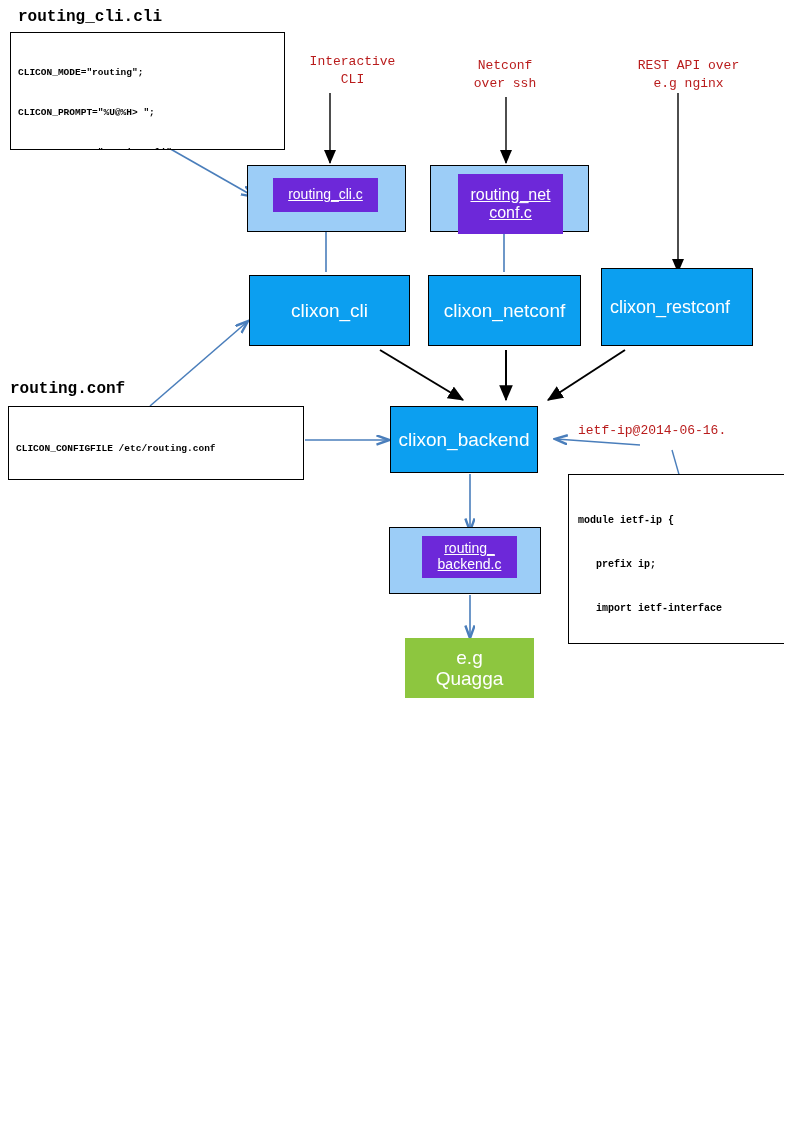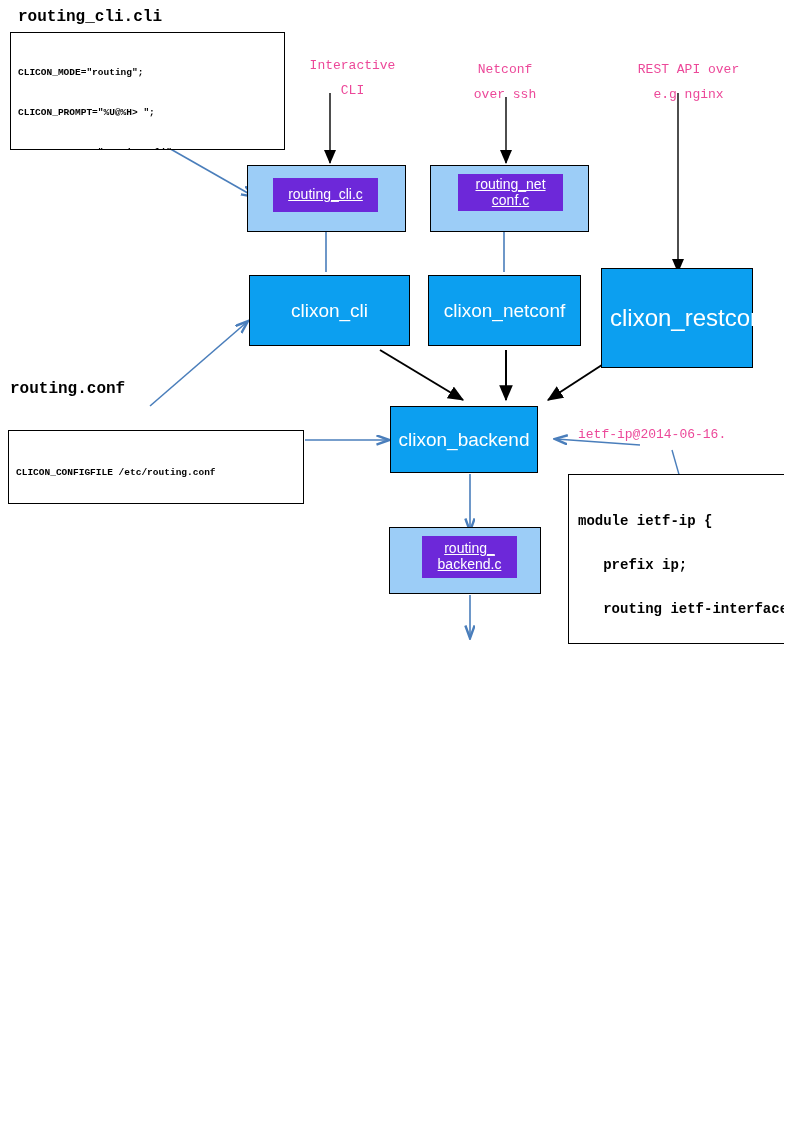--- a/index.html
+++ b/index.html
@@ -45,23 +45,23 @@
     font-weight: bold;
     color: #000000;
     white-space: pre;
   }
   .code-line { display: block; }
   
   .annot {
     position: absolute;
     font-family: "Liberation Mono", monospace;
     font-size: 13px;
-    color: #ec4899;
+    color: #b91c1c;
     text-align: center;
-    line-height: 25px;
+    line-height: 18px;
     white-space: pre;
   }
   
   .box {
     position: absolute;
     box-sizing: border-box;
     display: flex;
     align-items: center;
     justify-content: center;
     color: #ffffff;
@@ -152,56 +152,58 @@
   <div class="annot" style="left:455px; top:57px; width:100px;">Netconf
 over ssh</div>
   <div class="annot" style="left:616px; top:57px; width:145px;">REST API over
 e.g nginx</div>
 
   <div class="plugin-host" style="left:247px; top:165px; width:159px; height:67px;">
     <div class="plugin-inner" style="left:25px; top:12px; width:105px; height:34px; font-size:14px; white-space:pre-line;">routing_cli.c</div>
   </div>
 
   <div class="plugin-host" style="left:430px; top:165px; width:159px; height:67px;">
-    <div class="plugin-inner" style="left:27px; top:8px; width:105px; height:37px; font-size:14px; white-space:pre-line;">routing_net
+    <div class="plugin-inner" style="left:27px; top:8px; width:105px; height:60px; font-size:16px; white-space:pre-line;">routing_net
 conf.c</div>
   </div>
 
   <div class="plugin-host" style="left:389px; top:527px; width:152px; height:67px;">
     <div class="plugin-inner" style="left:32px; top:8px; width:95px; height:42px; font-size:14px; white-space:pre-line;">routing_
 backend.c</div>
   </div>
 
   <div class="box box-strongblue" style="left:249px; top:275px; width:161px; height:71px; font-size:19px;">clixon_cli</div>
 
   <div class="box box-strongblue" style="left:428px; top:275px; width:153px; height:71px; font-size:19px;">clixon_netconf</div>
 
-  <div class="box box-strongblue" style="left:601px; top:268px; width:152px; height:100px; font-size:24px; justify-content:flex-start; padding-left:8px; overflow:visible; white-space:nowrap;">clixon_restconf</div>
+  <div class="box box-strongblue" style="left:601px; top:268px; width:152px; height:78px; font-size:18px; justify-content:flex-start; padding-left:8px; overflow:visible; white-space:nowrap;">clixon_restconf</div>
 
   <div class="box box-strongblue" style="left:390px; top:406px; width:148px; height:67px; font-size:19px;">clixon_backend</div>
 
   <div class="panel-title" style="left:10px; top:380px; font-size:16px;text-align:right;">routing.conf</div>
 
-  <div class="code-panel" style="left:8px; top:406px; width:296px; height:74px; font-size:9.5px; line-height:14px; padding:7px 7px;margin-top:24px;">
+  <div class="code-panel" style="left:8px; top:406px; width:296px; height:74px; font-size:9.5px; line-height:14px; padding:7px 7px;">
     <span class="code-line">CLICON_CONFIGFILE /etc/routing.conf</span>
     
     
     
   </div>
 
   <div class="annot" style="left:578px; top:422px; width:230px; text-align:left; font-size:13px;">ietf-ip@2014-06-16.</div>
 
-  <div class="code-panel" style="left:568px; top:474px; width:216px; height:170px; font-size:14px; line-height:14.6px; padding:10px 9px; border-right:none;">
+  <div class="code-panel" style="left:568px; top:474px; width:216px; height:170px; font-size:10px; line-height:14.6px; padding:10px 9px; border-right:none;">
     <span class="code-line">module ietf-ip {</span>
     <span class="code-line">   prefix ip;</span>
-    <span class="code-line">   routing ietf-interface</span>
-    
-    
-    
-    
-    
-    
-    
-    
-  </div>
-
+    <span class="code-line">   import ietf-interface</span>
+    
+    
+    
+    
+    
+    
+    
+    
+  </div>
+
+  <div class="box box-green" style="left:405px; top:638px; width:129px; height:60px; font-size:19px; white-space:pre-line;">e.g
+Quagga</div>
 
 </div>
 
 </body></html>

